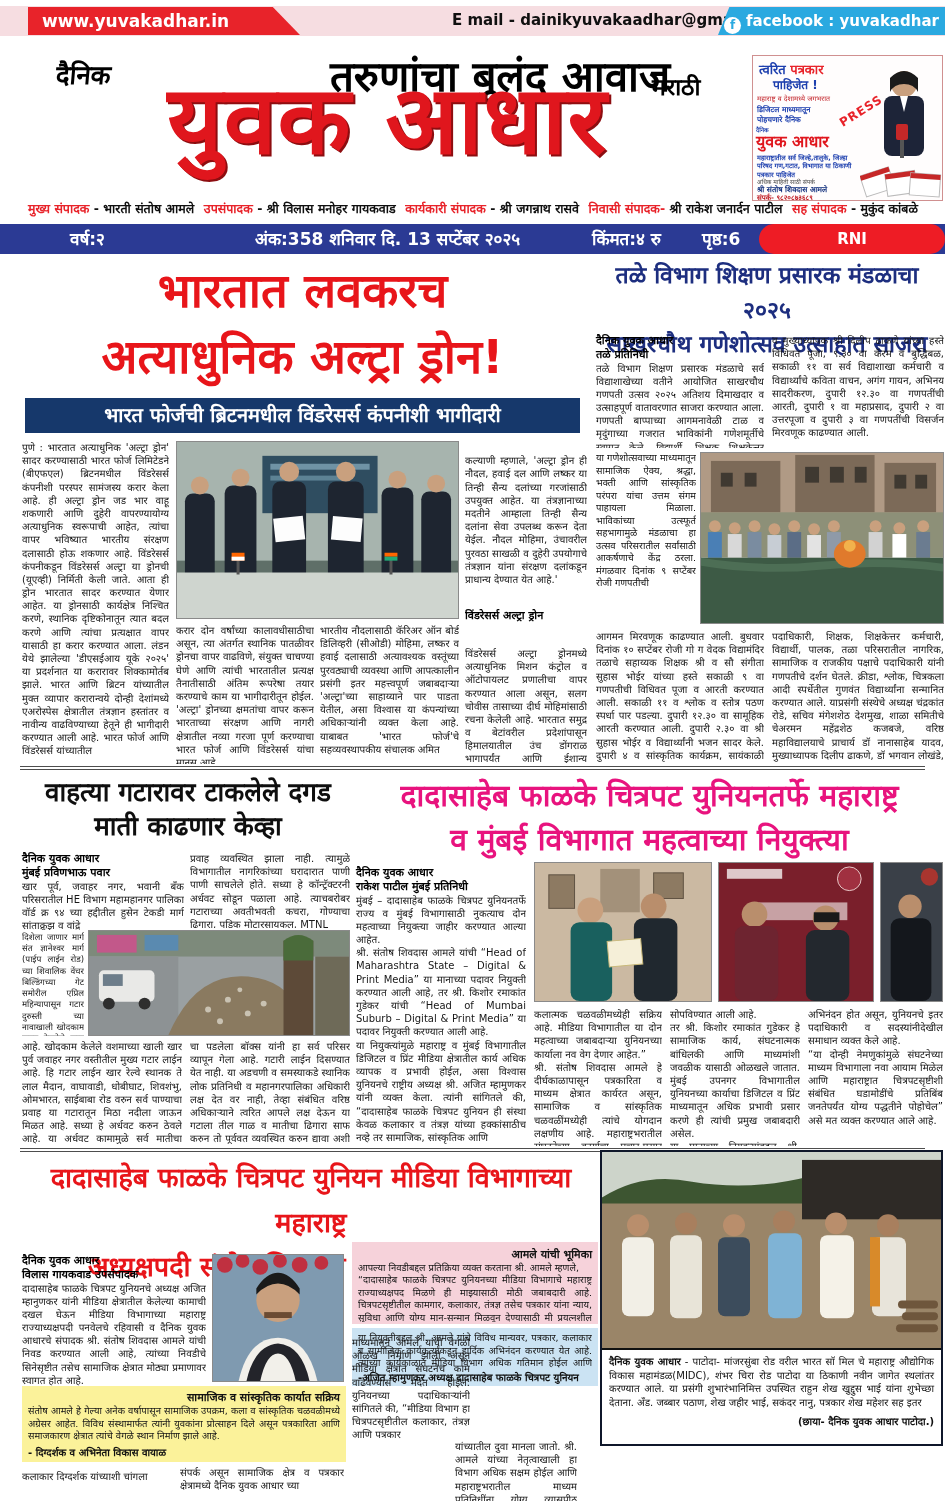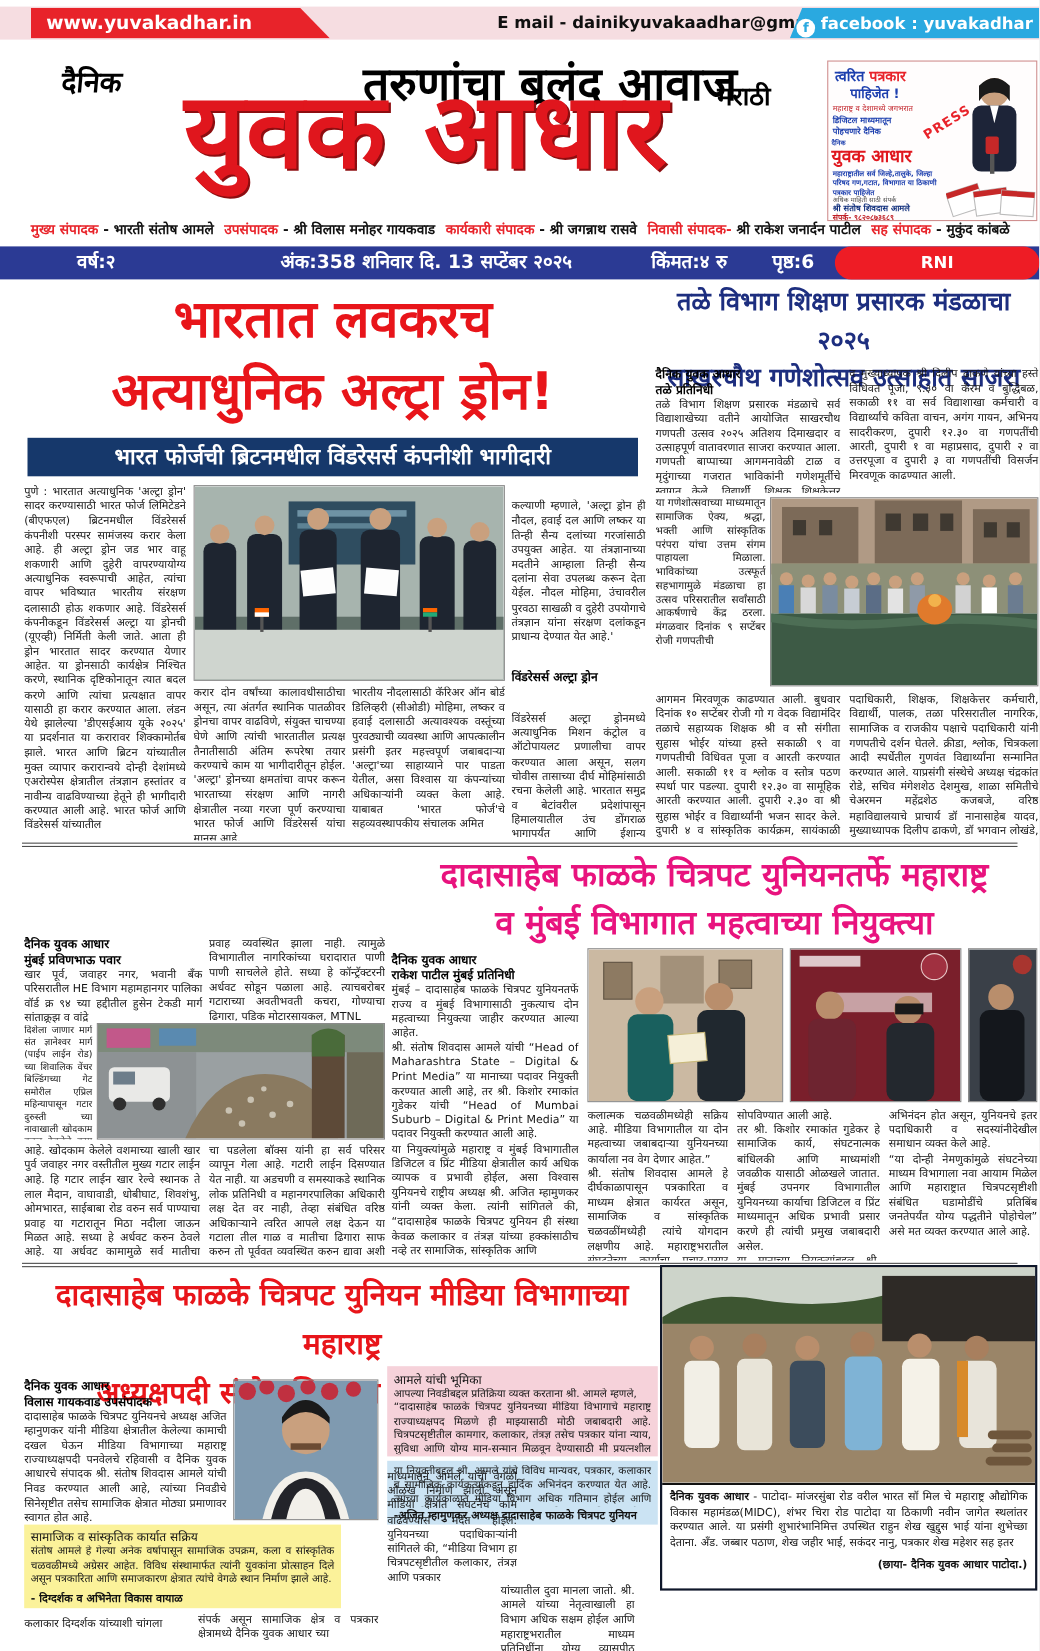--- a/index.html
+++ b/index.html
@@ -53,21 +53,21 @@
   .hl-pink{color:#e8137e;font-weight:800;text-align:center;white-space:pre-line;}
   .subhead-bar{background:#16386b;color:#fff;font-weight:bold;font-size:20px;text-align:center;}
   .divider{border-top:4px double #4d4d4d;}
   .photo{border:1px solid #8a8a8a;box-sizing:border-box;overflow:hidden;}
   .photo svg{display:block;width:100%;height:100%;}
   .inner-sub{font-weight:bold;font-size:11px;color:#000;margin:10px 0;}
   
   .pinkbox{background:#f6d2da;padding:4px 6px;box-sizing:border-box;overflow:hidden;}
   .bluebox{background:#cbe3f3;padding:4px 6px;box-sizing:border-box;overflow:hidden;}
   .yellowbox{background:#fbf29a;padding:3px 6px;box-sizing:border-box;overflow:hidden;}
-  .box-head{font-weight:normal;font-size:11px;color:#111;margin-bottom:1px;}
+  .box-head{font-weight:bold;font-size:11px;color:#111;margin-bottom:1px;text-align:right;}
   .box-sign{font-weight:bold;font-size:10px;color:#111;}
   .caption-frame{border:2px solid #0f172a;box-sizing:border-box;background:#fff;}
   .caption-text{padding:5px 7px;font-size:10px;line-height:1.35;text-align:justify;color:#111;}
   .caption-credit{text-align:right;font-weight:bold;padding:0 7px 4px 0;font-size:10px;color:#111;}
 </style>
 </head>
 <body>
 
 <div class="page">
 
@@ -241,20 +241,22 @@
       <ellipse cx="150" cy="102" rx="16" ry="14" fill="#e07a2c"></ellipse>
       <circle cx="150" cy="94" r="6" fill="#f2b24c"></circle>
     </svg>
   </div>
 
   <div class="abs bt" style="top:630px;left:596px;width:168px;height:132px;">आगमन मिरवणूक काढण्यात आली. बुधवार दिनांक १० सप्टेंबर रोजी गो ग वेदक विद्यामंदिर तळाचे सहाय्यक शिक्षक श्री व सौ संगीता सुहास भोईर यांच्या हस्ते सकाळी ९ वा गणपतीची विधिवत पूजा व आरती करण्यात आली. सकाळी ११ व श्लोक व स्तोत्र पठण स्पर्धा पार पडल्या. दुपारी १२.३० वा सामूहिक आरती करण्यात आली. दुपारी २.३० वा श्री सुहास भोईर व विद्यार्थ्यांनी भजन सादर केले. दुपारी ४ व सांस्कृतिक कार्यक्रम, सायंकाळी ६.३० वा सर्व विद्याशाखा कर्मचारी व विद्यार्थ्यांचे फनी गेम्स व संगीत खुर्ची, रात्री १० वा सर्व विद्याशाखा कर्मचारी, विद्यार्थी व भोईरवाडी मंडळाचे भजन, गुरुवार दिनांक ११ सप्टेंबर रोजी सकाळी ९</div>
   <div class="abs bt" style="top:630px;left:772px;width:172px;height:132px;">पदाधिकारी, शिक्षक, शिक्षकेत्तर कर्मचारी, विद्यार्थी, पालक, तळा परिसरातील नागरिक, सामाजिक व राजकीय पक्षाचे पदाधिकारी यांनी गणपतीचे दर्शन घेतले. क्रीडा, श्लोक, चित्रकला आदी स्पर्धेतील गुणवंत विद्यार्थ्यांना सन्मानित करण्यात आले. याप्रसंगी संस्थेचे अध्यक्ष चंद्रकांत रोडे, सचिव मंगेशशेठ देशमुख, शाळा समितीचे चेअरमन महेंद्रशेठ कजबजे, वरिष्ठ महाविद्यालयाचे प्राचार्य डॉ नानासाहेब यादव, मुख्याध्यापक दिलीप ढाकणे, डॉ भगवान लोखंडे, डॉ दत्ता कुटेवाड, प्राथमिक विभागाचे मुख्याध्यापक सचिन भाटे आदी मान्यवर उपस्थित होते. हा गणेशोत्सव यशस्वी करण्यासाठी संस्थेचे पदाधिकारी, शिक्षक शिक्षकेत्तर कर्मचारी व विद्यार्थ्यांनी परिश्रम घेतले.</div>
 
   <div class="abs divider" style="top:766px;left:20px;width:905px;"></div>
 
+  <div class="abs hl-black" style="top:776px;left:22px;width:332px;font-size:26px;line-height:1.3;">वाहत्या गटारावर टाकलेले दगड
+माती काढणार केव्हा</div>
   <div class="abs" style="top:852px;left:22px;width:162px;">
     <div class="byline">दैनिक युवक आधार</div>
     <div class="byline">मुंबई प्रविणभाऊ पवार</div>
     <div class="bt" style="height:50px">खार पूर्व, जवाहर नगर, भवानी बँक परिसरातील HE विभाग महामहानगर पालिका वॉर्ड क्र ९४ च्या हद्दीतील हुसेन टेकडी मार्ग सांताक्रूझ व वांद्रे</div>
   </div>
   <div class="abs bt" style="top:852px;left:190px;width:160px;height:76px;">प्रवाह व्यवस्थित झाला नाही. त्यामुळे विभागातील नागरिकांच्या घरादारात पाणी पाणी साचलेले होते. सध्या हे कॉन्ट्रॅक्टरनी अर्धवट सोडून पळाला आहे. त्याचबरोबर गटाराच्या अवतीभवती कचरा, गोण्याचा ढिगारा, पडिक मोटारसायकल, MTNL</div>
   <div class="abs bt" style="top:932px;left:22px;width:62px;height:104px;font-size:8.5px;">दिशेला जाणार मार्ग संत ज्ञानेश्वर मार्ग (पाईप लाईन रोड) च्या शिवालिक वेंचर बिल्डिंगच्या गेट समोरील एप्रिल महिन्यापासून गटार दुरुस्ती च्या नावाखाली खोदकाम करुन ठेवलेले काम अर्धवट अवस्थेत</div>
 
   <div class="abs photo" style="top:930px;left:88px;width:262px;height:106px;">
     <svg viewBox="0 0 262 106" preserveAspectRatio="none">
@@ -372,21 +374,21 @@
     <div class="bt" style="height:12px;font-size:9.5px">आपल्या निवडीबद्दल प्रतिक्रिया व्यक्त करताना श्री. आमले म्हणले,</div>
     <div class="bt" style="height:48px;font-size:9.5px">“दादासाहेब फाळके चित्रपट युनियनच्या मीडिया विभागाचे महाराष्ट्र राज्याध्यक्षपद मिळणे ही माझ्यासाठी मोठी जबाबदारी आहे. चित्रपटसृष्टीतील कामगार, कलाकार, तंत्रज्ञ तसेच पत्रकार यांना न्याय, सुविधा आणि योग्य मान-सन्मान मिळवून देण्यासाठी मी प्रयत्नशील राहणार आहे. महाराष्ट्रातील सिनेसृष्टीचा गौरव वाढवणे हेच माझे ध्येय असेल.”</div>
   </div>
   <div class="abs bluebox" style="top:1328px;left:352px;width:246px;height:58px;">
     <div class="bt" style="height:38px;font-size:9.5px">या नियुक्तीबद्दल श्री. आमले यांचे विविध मान्यवर, पत्रकार, कलाकार व सामाजिक कार्यकर्त्यांकडून हार्दिक अभिनंदन करण्यात येत आहे. त्यांच्या कार्यकाळात मीडिया विभाग अधिक गतिमान होईल आणि दादासाहेब फाळके यांचे नाव उज्ज्वल ठेवणाऱ्या चित्रपटसृष्टीच्या वाटचालीत मोलाची भर पडेल, असा विश्वास आहे</div>
     <div class="box-sign">-अजित म्हामुणकर अध्यक्ष दादासाहेब फाळके चित्रपट युनियन</div>
   </div>
   <div class="abs bt" style="top:1336px;left:352px;width:118px;height:106px;">माध्यमातून आमले यांची वेगळी ओळख निर्माण झाली असून मीडिया क्षेत्रात संघटनेच काम वाढवण्यास मदत होईल. युनियनच्या पदाधिकाऱ्यांनी सांगितले की, “मीडिया विभाग हा चित्रपटसृष्टीतील कलाकार, तंत्रज्ञ आणि पत्रकार</div>
   <div class="abs bt" style="top:1392px;left:455px;width:122px;height:106px;margin-top:48px;">यांच्यातील दुवा मानला जातो. श्री. आमले यांच्या नेतृत्वाखाली हा विभाग अधिक सक्षम होईल आणि महाराष्ट्रभरातील माध्यम प्रतिनिधींना योग्य व्यासपीठ उपलब्ध होईल, असा आम्हाला विश्वास आहे.”</div>
 
-  <div class="abs yellowbox" style="top:1386px;left:22px;width:288px;height:76px;">
+  <div class="abs yellowbox" style="top:1386px;left:22px;width:324px;height:76px;">
     <div class="box-head">सामाजिक व सांस्कृतिक कार्यात सक्रिय</div>
     <div class="bt" style="height:40px;font-size:9.5px">संतोष आमले हे गेल्या अनेक वर्षापासून सामाजिक उपक्रम, कला व सांस्कृतिक चळवळीमध्ये अग्रेसर आहेत. विविध संस्थामार्फत त्यांनी युवकांना प्रोत्साहन दिले असून पत्रकारिता आणि समाजकारण क्षेत्रात त्यांचे वेगळे स्थान निर्माण झाले आहे.</div>
     <div class="box-sign">- दिग्दर्शक व अभिनेता विकास वायाळ</div>
   </div>
   <div class="abs bt" style="top:1470px;left:22px;width:150px;height:28px;">कलाकार दिग्दर्शक यांच्याशी चांगला</div>
   <div class="abs bt" style="top:1466px;left:180px;width:164px;height:32px;">संपर्क असून सामाजिक क्षेत्र व पत्रकार क्षेत्रामध्ये दैनिक युवक आधार च्या</div>
 
   <div class="abs caption-frame" style="top:1150px;left:600px;width:343px;height:296px;">
     <div class="photo" style="width:339px;height:198px;border:none;border-bottom:2px solid #111;">
       <svg viewBox="0 0 339 198" preserveAspectRatio="none">

